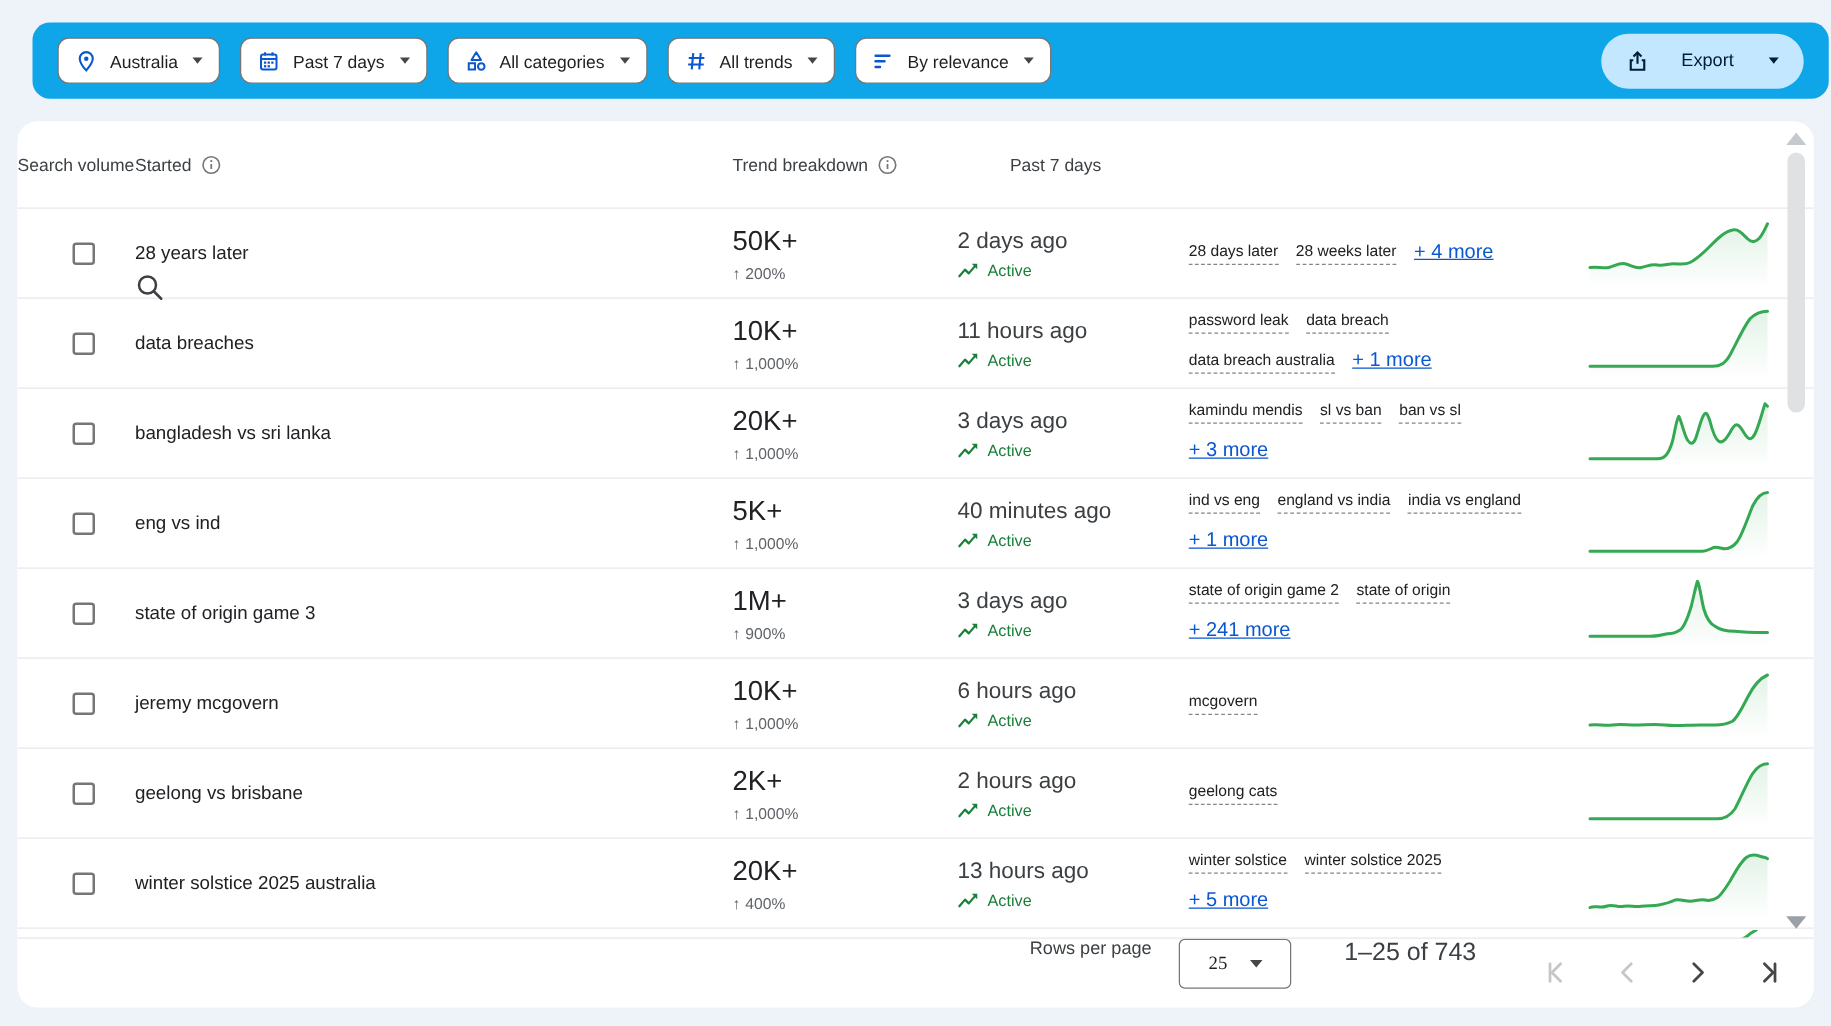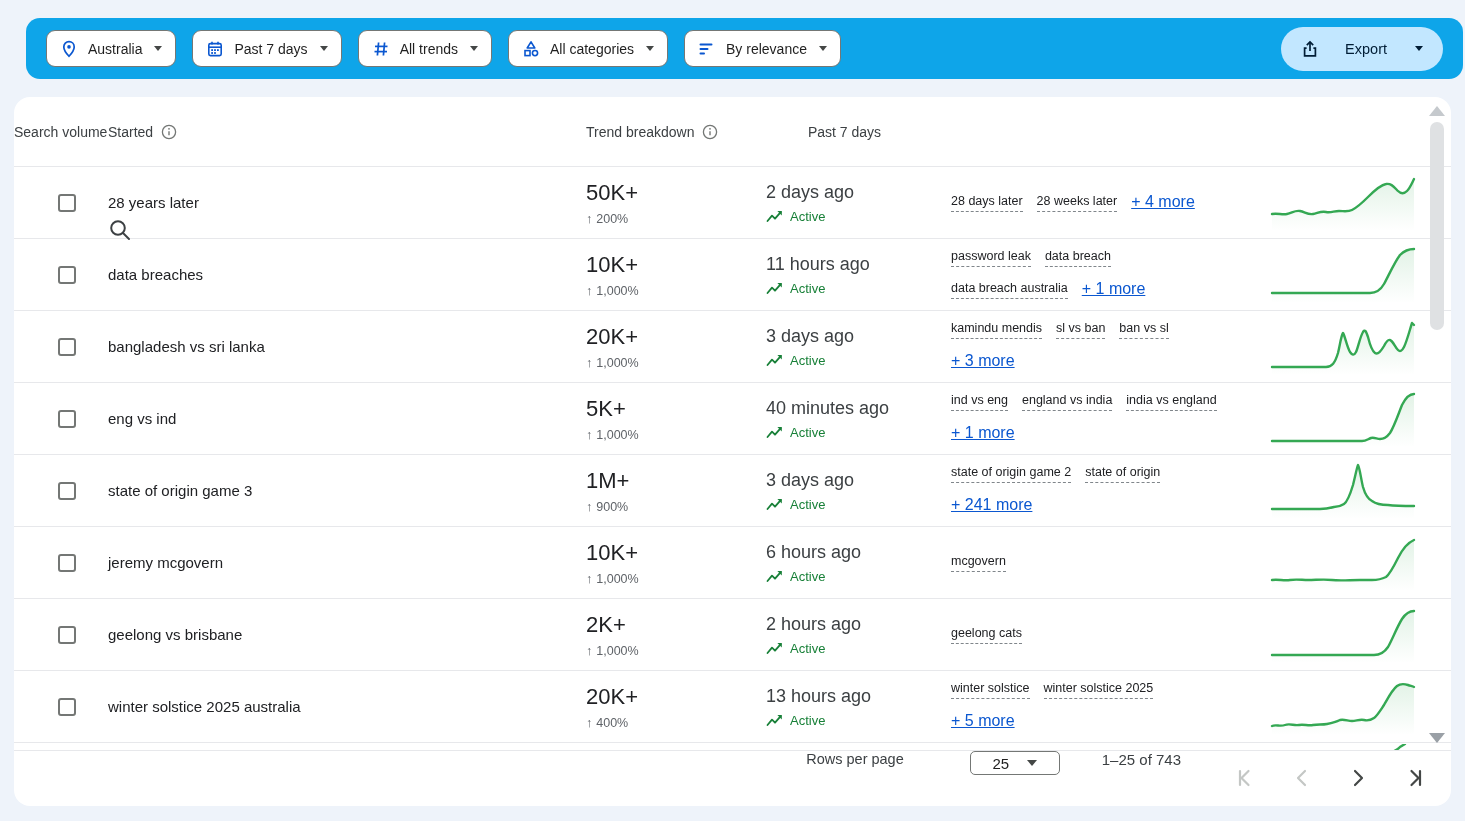--- a/index.html
+++ b/index.html
@@ -88,26 +88,26 @@
   .partial-row { height:9px; border-top:1px solid #e7e8eb; border-bottom:1px solid #e7e8eb; position:relative; overflow:hidden; }
   .partial-spark { position:absolute; right:42px; top:1px; }
 
   
   .pagination {
     height:54px; display:flex; justify-content:flex-end;
     padding-right:24px;
   }
   .rpp-label { font-size:14.5px; color:#3c4043; margin-right:22px; }
   .rpp-select {
-    width:90px; height:24px; border:1px solid #747775; border-radius:5px;
+    width:90px; height:40px; border:1px solid #747775; border-radius:5px;
     display:flex; align-items:center; justify-content:center; gap:16px;
-    font-size:15px; color:#1f1f1f; background:#fff; cursor:pointer; font-family:Liberation Sans, sans-serif;margin-left:44px;
+    font-size:15px; color:#1f1f1f; background:#fff; cursor:pointer; font-family:Liberation Serif, serif;
   }
   .rpp-select .caret { border-top-width:6px; border-left-width:5px; border-right-width:5px; }
-  .range { font-size:15px; color:#3c4043; margin:0 52px 0 42px; }
+  .range { font-size:20px; color:#3c4043; margin:0 52px 0 42px; }
   .pager { display:flex; align-items:center; gap:30px; }
   .pager button { background:none; border:none; cursor:pointer; width:26px; height:26px; display:flex; align-items:center; justify-content:center; }
 
   
   .sb-up {
     position:absolute; left:1429px; top:106px; width:0; height:0;
     border-left:8px solid transparent; border-right:8px solid transparent;
     border-bottom:10px solid #c5c9cd; cursor:pointer;
   }
   .sb-thumb {
@@ -156,36 +156,36 @@
         <rect x="11" y="9.2" width="1.8" height="1.8" fill="#0b57d0"></rect>
         <rect x="5.2" y="12.1" width="1.8" height="1.8" fill="#0b57d0"></rect>
         <rect x="8.1" y="12.1" width="1.8" height="1.8" fill="#0b57d0"></rect>
       </svg>
       <span class="chip-label">Past 7 days</span>
       <span class="caret"></span>
     </div>
 
     <div class="chip">
       <svg class="icon-svg" width="18" height="18" viewBox="0 0 18 18">
+        <path d="M9 1.8 L12.8 8 H5.2 Z" fill="none" stroke="#0b57d0" stroke-width="1.6" stroke-linejoin="round"></path>
+        <rect x="3" y="10.6" width="5" height="5" fill="none" stroke="#0b57d0" stroke-width="1.6"></rect>
+        <circle cx="13" cy="13.1" r="2.6" fill="none" stroke="#0b57d0" stroke-width="1.6"></circle>
+      </svg>
+      <span class="chip-label">All categories</span>
+      <span class="caret"></span>
+    </div>
+
+    <div class="chip">
+      <svg class="icon-svg" width="18" height="18" viewBox="0 0 18 18">
         <line x1="6.6" y1="2.5" x2="5.4" y2="15.5" stroke="#0b57d0" stroke-width="1.7"></line>
         <line x1="12.6" y1="2.5" x2="11.4" y2="15.5" stroke="#0b57d0" stroke-width="1.7"></line>
         <line x1="3" y1="6.4" x2="15.5" y2="6.4" stroke="#0b57d0" stroke-width="1.7"></line>
         <line x1="2.5" y1="11.6" x2="15" y2="11.6" stroke="#0b57d0" stroke-width="1.7"></line>
       </svg>
       <span class="chip-label">All trends</span>
-      <span class="caret"></span>
-    </div>
-
-    <div class="chip">
-      <svg class="icon-svg" width="18" height="18" viewBox="0 0 18 18">
-        <path d="M9 1.8 L12.8 8 H5.2 Z" fill="none" stroke="#0b57d0" stroke-width="1.6" stroke-linejoin="round"></path>
-        <rect x="3" y="10.6" width="5" height="5" fill="none" stroke="#0b57d0" stroke-width="1.6"></rect>
-        <circle cx="13" cy="13.1" r="2.6" fill="none" stroke="#0b57d0" stroke-width="1.6"></circle>
-      </svg>
-      <span class="chip-label">All categories</span>
       <span class="caret"></span>
     </div>
 
     <div class="chip">
       <svg class="icon-svg" width="18" height="18" viewBox="0 0 18 18">
         <line x1="2.5" y1="4.5" x2="13.5" y2="4.5" stroke="#0b57d0" stroke-width="2" stroke-linecap="round"></line>
         <line x1="2.5" y1="9" x2="9.5" y2="9" stroke="#0b57d0" stroke-width="2" stroke-linecap="round"></line>
         <line x1="2.5" y1="13.5" x2="6" y2="13.5" stroke="#0b57d0" stroke-width="2" stroke-linecap="round"></line>
       </svg>
       <span class="chip-label">By relevance</span>

